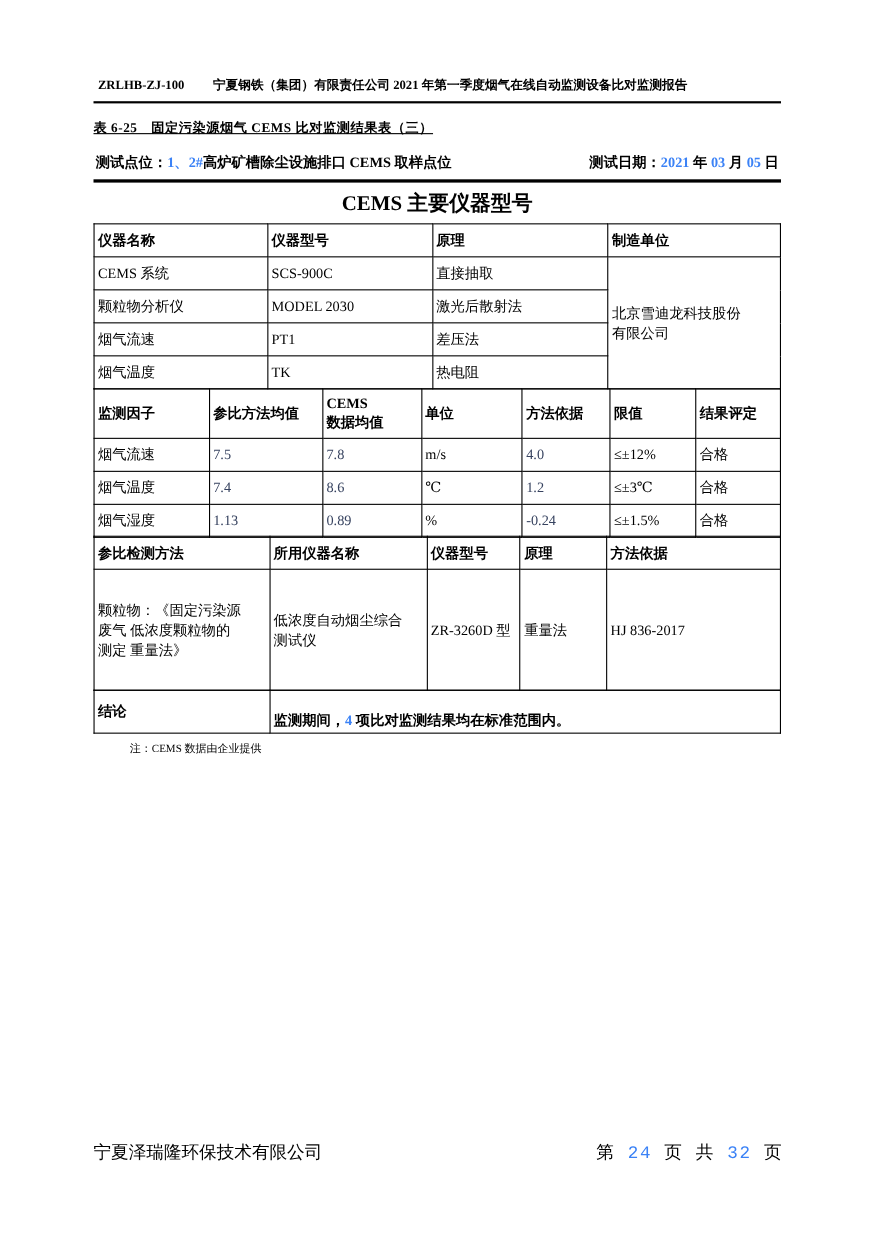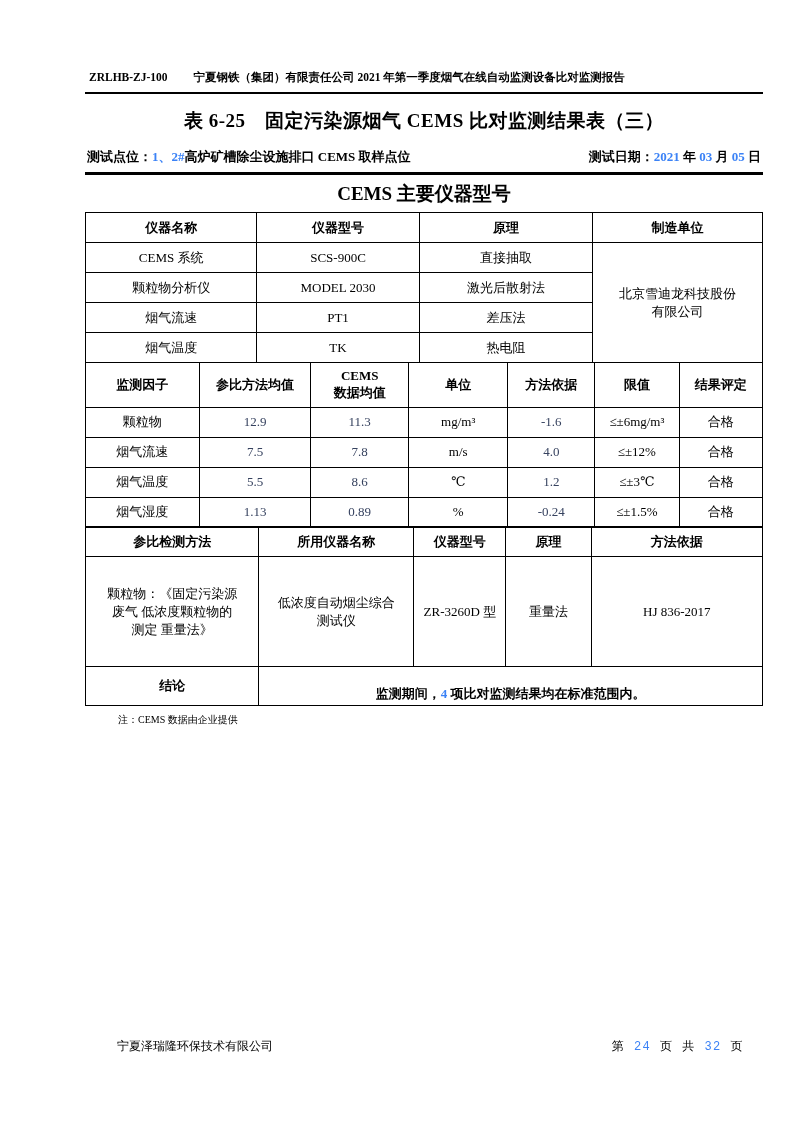--- a/index.html
+++ b/index.html
@@ -1,62 +1,61 @@
 <!DOCTYPE html>
 <html><head>
 <meta charset="utf-8">
 <style>
   html,body{margin:0;padding:0;background:#e8e8e8;}
   .page{
     position:relative;width:794px;height:1123px;background:#ffffff;
     margin:0 auto;overflow:hidden;
     font-family:"Liberation Serif","DejaVu Serif",serif;color:#000;
   }
-  .content{position:absolute;left:85px;top:70px;width:678px;}
+  .content{position:absolute;left:85px;top:70px;width:625px;}
   .hdr{
     display:flex;align-items:baseline;gap:26px;
     font-size:11.5px;font-weight:bold;
     padding:0 0 7px 4px;border-bottom:2px solid #000;white-space:nowrap;
   }
   .doc-title{
-    text-align:center;font-size:19px;font-weight:bold;
-    margin:14px 0 0 0;letter-spacing:.5px;
+    font-size:12px;font-weight:bold;
+    margin:14px 0 0 0;letter-spacing:.5px;text-decoration:underline;
   }
   .subtitle{
     display:flex;justify-content:space-between;align-items:baseline;
     font-size:13px;font-weight:bold;
     margin-top:10px;padding:4px 2px 6px 2px;border-bottom:3px solid #000;
     white-space:nowrap;
   }
   .caption{text-align:center;font-size:19px;font-weight:bold;padding:6px 0 5px 0;}
   table.tbl{
     width:100%;border-collapse:collapse;table-layout:fixed;
-    font-size:13px;text-align:center;
+    font-size:13px;text-align:left;
   }
   table.tbl + table.tbl{margin-top:-1.5px;}
   .tbl th,.tbl td{
     border:1.5px solid #000;padding:2px 3px;vertical-align:middle;
     white-space:pre-line;overflow:hidden;
   }
   .tbl th{font-weight:bold;font-size:13px;}
   .t1 tr{height:30px;}
   .t2 tr.hrow{height:45px;}
   .t2 tr.drow{height:30px;}
   .t3 tr.hrow{height:30px;}
   .t3 tr.drow{height:110px;}
   .t4 tr{height:30px;font-family:Liberation Serif, serif;}
   .t4 td.ctext{font-weight:bold;}
   .num{color:#36425f;}
   .accent{color:#3b82f6;}
   .note{font-size:10px;margin-top:7px;padding-left:1px;margin-left:32px;}
   .footer{
     position:absolute;left:85px;top:1038px;width:627px;
     display:flex;justify-content:space-between;align-items:flex-start;
-    font-size:12px;
-    margin-left:32px;
+    font-size:16px;
   }
   .footer .pagenum{letter-spacing:1.5px;font-family:Liberation Mono, monospace;}
 </style>
 </head>
 <body>
 
 <div class="page">
   <div class="content">
 
     <div class="hdr">
@@ -131,40 +130,31 @@
         <th>监测因子</th>
         <th>参比方法均值</th>
         <th>CEMS
 数据均值</th>
         <th>单位</th>
         <th>方法依据</th>
         <th>限值</th>
         <th>结果评定</th>
       </tr>
       <tr class="drow">
-        <td>颗粒物</td>
-        <td class="num">12.9</td>
-        <td class="num">11.3</td>
-        <td>mg/m³</td>
-        <td class="num">-1.6</td>
-        <td>≤±6mg/m³</td>
-        <td>合格</td>
-      </tr>
-      <tr class="drow">
         <td>烟气流速</td>
         <td class="num">7.5</td>
         <td class="num">7.8</td>
         <td>m/s</td>
         <td class="num">4.0</td>
         <td>≤±12%</td>
         <td>合格</td>
       </tr>
       <tr class="drow">
         <td>烟气温度</td>
-        <td class="num">5.5</td>
+        <td class="num">7.4</td>
         <td class="num">8.6</td>
         <td>℃</td>
         <td class="num">1.2</td>
         <td>≤±3℃</td>
         <td>合格</td>
       </tr>
       <tr class="drow">
         <td>烟气湿度</td>
         <td class="num">1.13</td>
         <td class="num">0.89</td>

